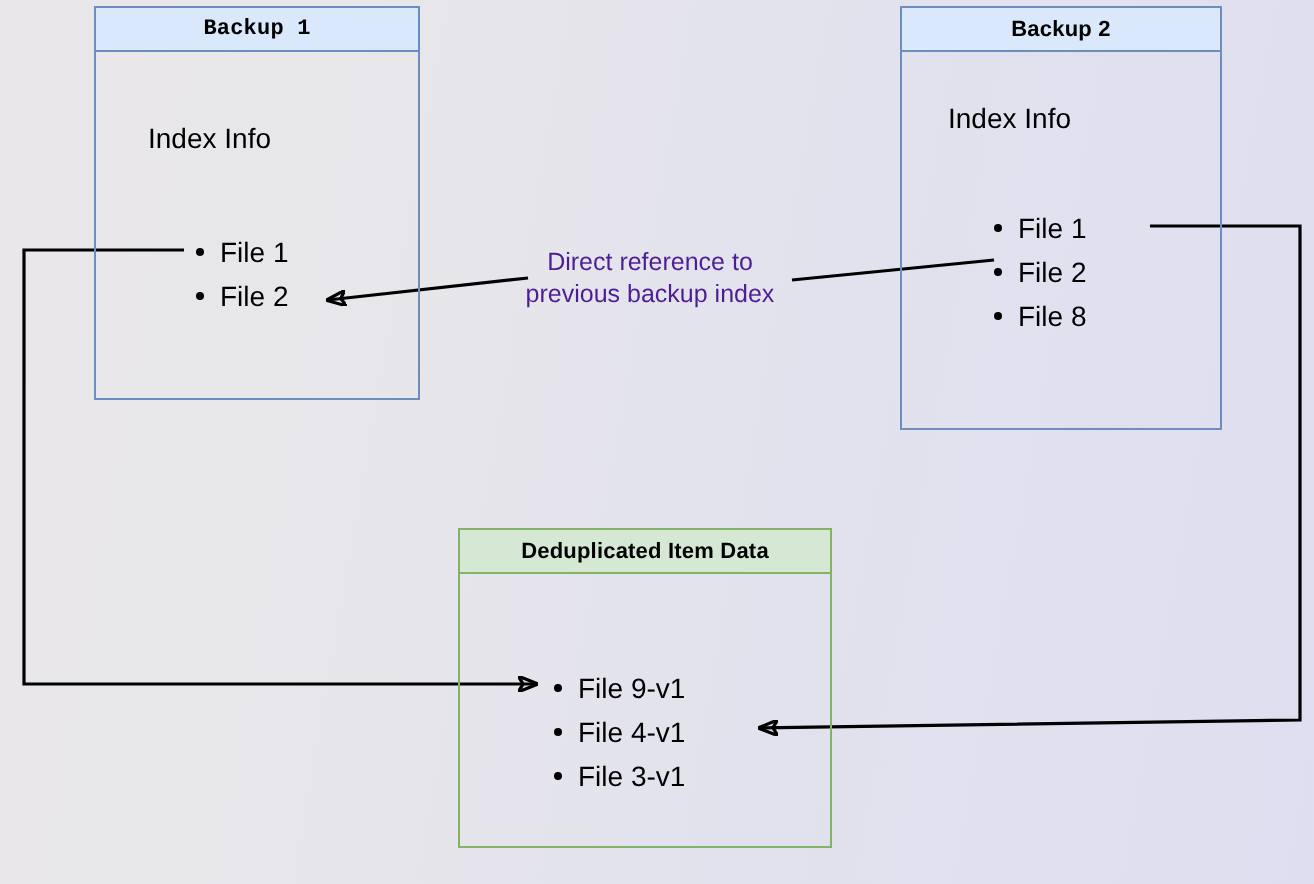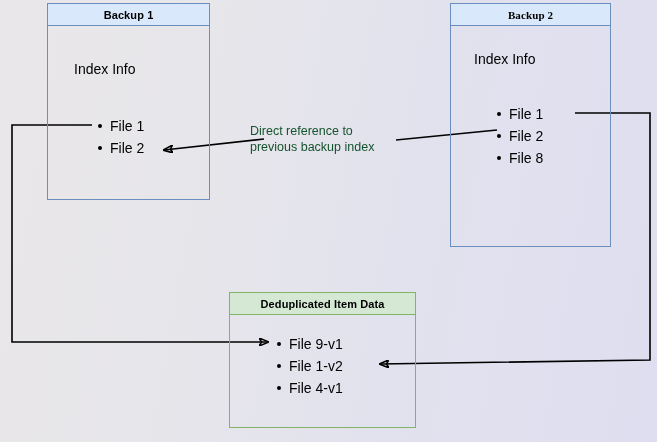--- a/index.html
+++ b/index.html
@@ -80,21 +80,22 @@
     top: 9px;
     width: 4px;
     height: 4px;
     border-radius: 50%;
     background: #000;
   }
   .edge-label {
     position: absolute;
     font-size: 12.5px;
     line-height: 16px;
-    color: #14532d;
+    color: #4c1d95;
+    text-align: center;
     white-space: pre-line;
   }
   svg.arrows {
     position: absolute;
     left: 0; top: 0;
     width: 657px;
     height: 442px;
     overflow: visible;
     pointer-events: none;
   }
@@ -118,50 +119,50 @@
 
     <path d="M 92 125 L 12 125 L 12 342 L 268 342" marker-end="url(#arrowhead)"></path>
 
     <path d="M 575 113 L 650 113 L 650 360 L 380 364" marker-end="url(#arrowhead)"></path>
 
     <line x1="497" y1="130" x2="396" y2="140"></line>
 
     <line x1="264" y1="139" x2="164" y2="150" marker-end="url(#arrowhead)"></line>
   </svg>
 
-  <div class="box" style="left:47px; top:3px; width:163px; height:197px;">
+  <div class="box" style="left:47px; top:3px; width:163px; height:197px;font-family:Liberation Mono, monospace;">
     <div class="box-header">
       <span class="box-title-text">Backup 1</span>
     </div>
   </div>
   <div class="index-label" style="left:74px; top:61px;">Index Info</div>
   <ul class="file-list" style="left:96px; top:115px;">
     <li>File 1</li>
     <li>File 2</li>
   </ul>
 
-  <div class="box" style="left:450px; top:3px; width:161px; height:244px;font-family:Liberation Serif, serif;">
+  <div class="box" style="left:450px; top:3px; width:161px; height:212px;">
     <div class="box-header">
       <span class="box-title-text">Backup 2</span>
     </div>
   </div>
   <div class="index-label" style="left:474px; top:51px;">Index Info</div>
   <ul class="file-list" style="left:495px; top:103px;">
     <li>File 1</li>
     <li>File 2</li>
     <li>File 8</li>
   </ul>
 
-  <div class="box green" style="left:229px; top:292px; width:187px; height:136px;">
+  <div class="box green" style="left:229px; top:264px; width:187px; height:160px;">
     <div class="box-header">
       <span class="box-title-text">Deduplicated Item Data</span>
     </div>
   </div>
   <ul class="file-list" style="left:275px; top:333px;">
     <li>File 9-v1</li>
-    <li>File 1-v2</li>
     <li>File 4-v1</li>
+    <li>File 3-v1</li>
   </ul>
 
   <div class="edge-label" style="left:250px; top:123px; width:150px;">Direct reference to
 previous backup index</div>
 
 </div>
 
 </body></html>

